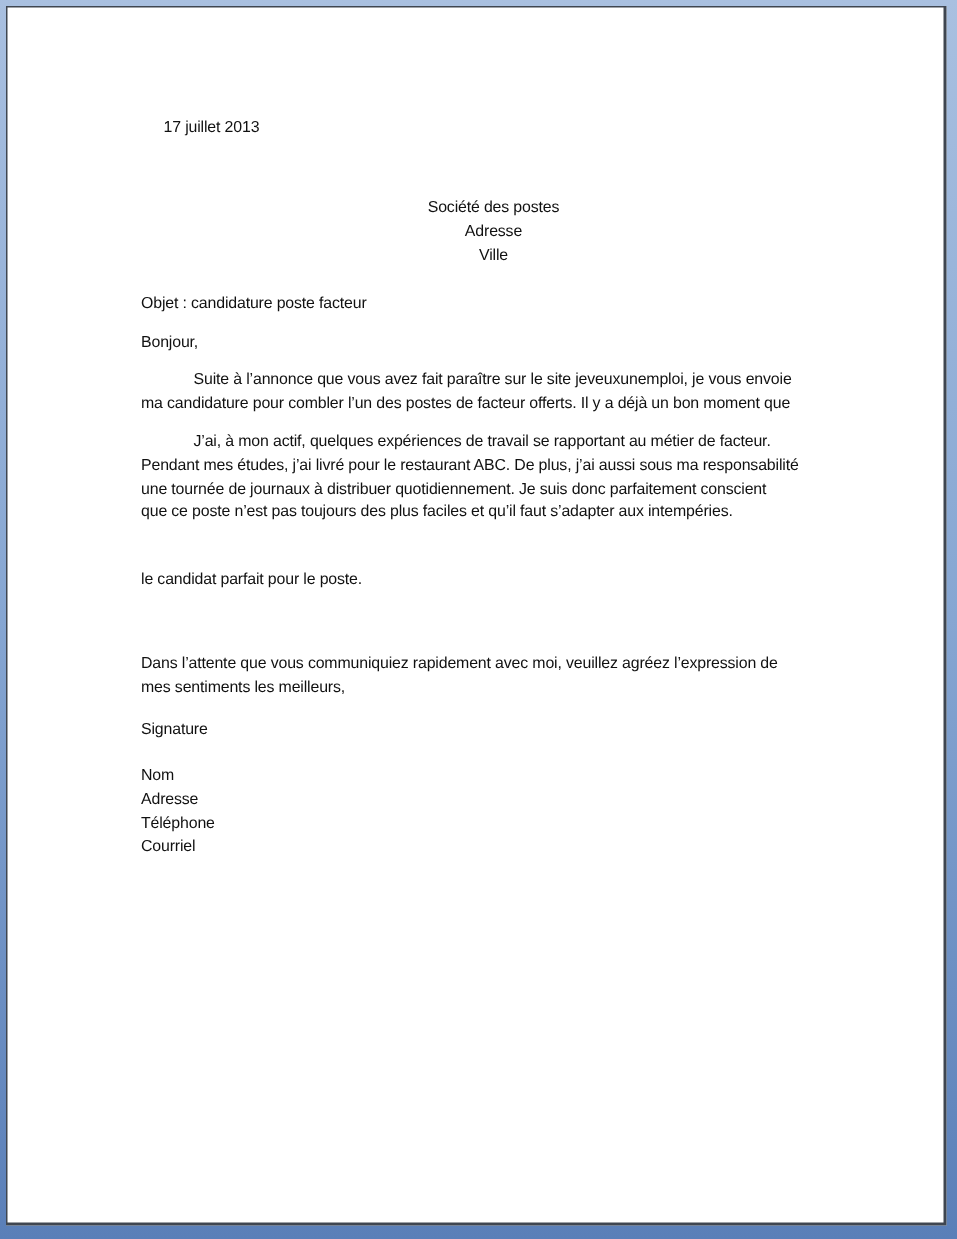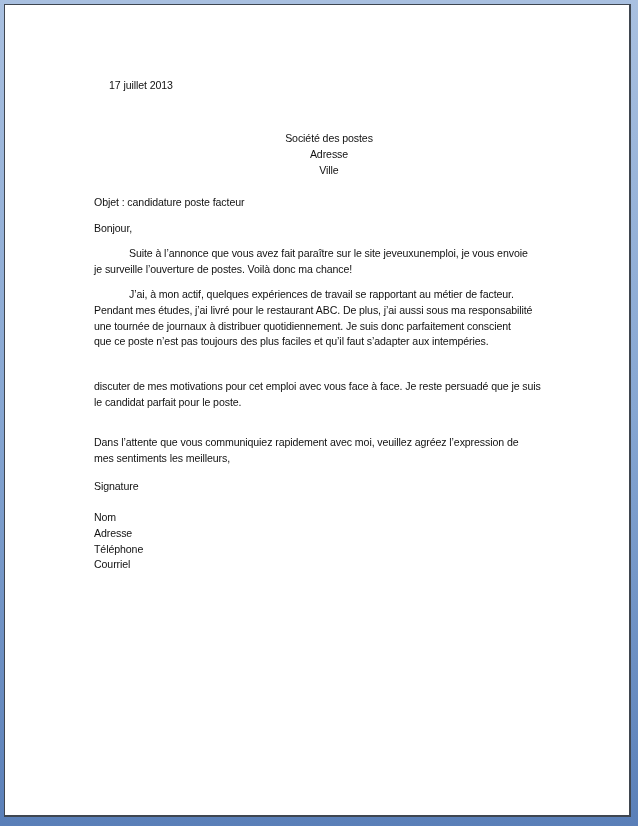--- a/index.html
+++ b/index.html
@@ -37,32 +37,31 @@
   <span class="line">Adresse</span>
   <span class="line">Ville</span>
 </div>
 
 <div class="text" style="top:195px;">Objet : candidature poste facteur</div>
 
 <div class="text" style="top:221px;">Bonjour,</div>
 
 <div class="text" style="top:246px;">
   <span class="line indent">Suite à l’annonce que vous avez fait paraître sur le site jeveuxunemploi, je vous envoie</span>
-  <span class="line">je surveille l’ouverture de postes. Voilà donc ma chance!</span>
+  <span class="line">ma candidature pour combler l’un des postes de facteur offerts.  Il y a déjà un bon moment que</span>
 </div>
 
 <div class="text" style="top:287px;">
   <span class="line indent">J’ai, à mon actif,  quelques expériences de travail se rapportant au métier de facteur.</span>
   <span class="line">Pendant mes études, j’ai livré pour le restaurant ABC.  De plus, j’ai aussi  sous ma responsabilité</span>
   <span class="line">une  tournée de journaux à distribuer quotidiennement.  Je suis donc parfaitement conscient</span>
   <span class="line">que ce poste n’est pas toujours des plus faciles et qu’il faut s’adapter aux intempéries.</span>
 </div>
 
 <div class="text" style="top:379px;">
-  <span class="line">discuter de mes motivations pour cet emploi avec vous face  à face.  Je reste persuadé que je suis</span>
   <span class="line">le candidat parfait pour le poste.</span>
 </div>
 
 <div class="text" style="top:435px;">
   <span class="line">Dans l’attente que vous communiquiez rapidement avec moi, veuillez agréez l’expression de</span>
   <span class="line">mes sentiments les meilleurs,</span>
 </div>
 
 <div class="text" style="top:479px;">Signature</div>
 

